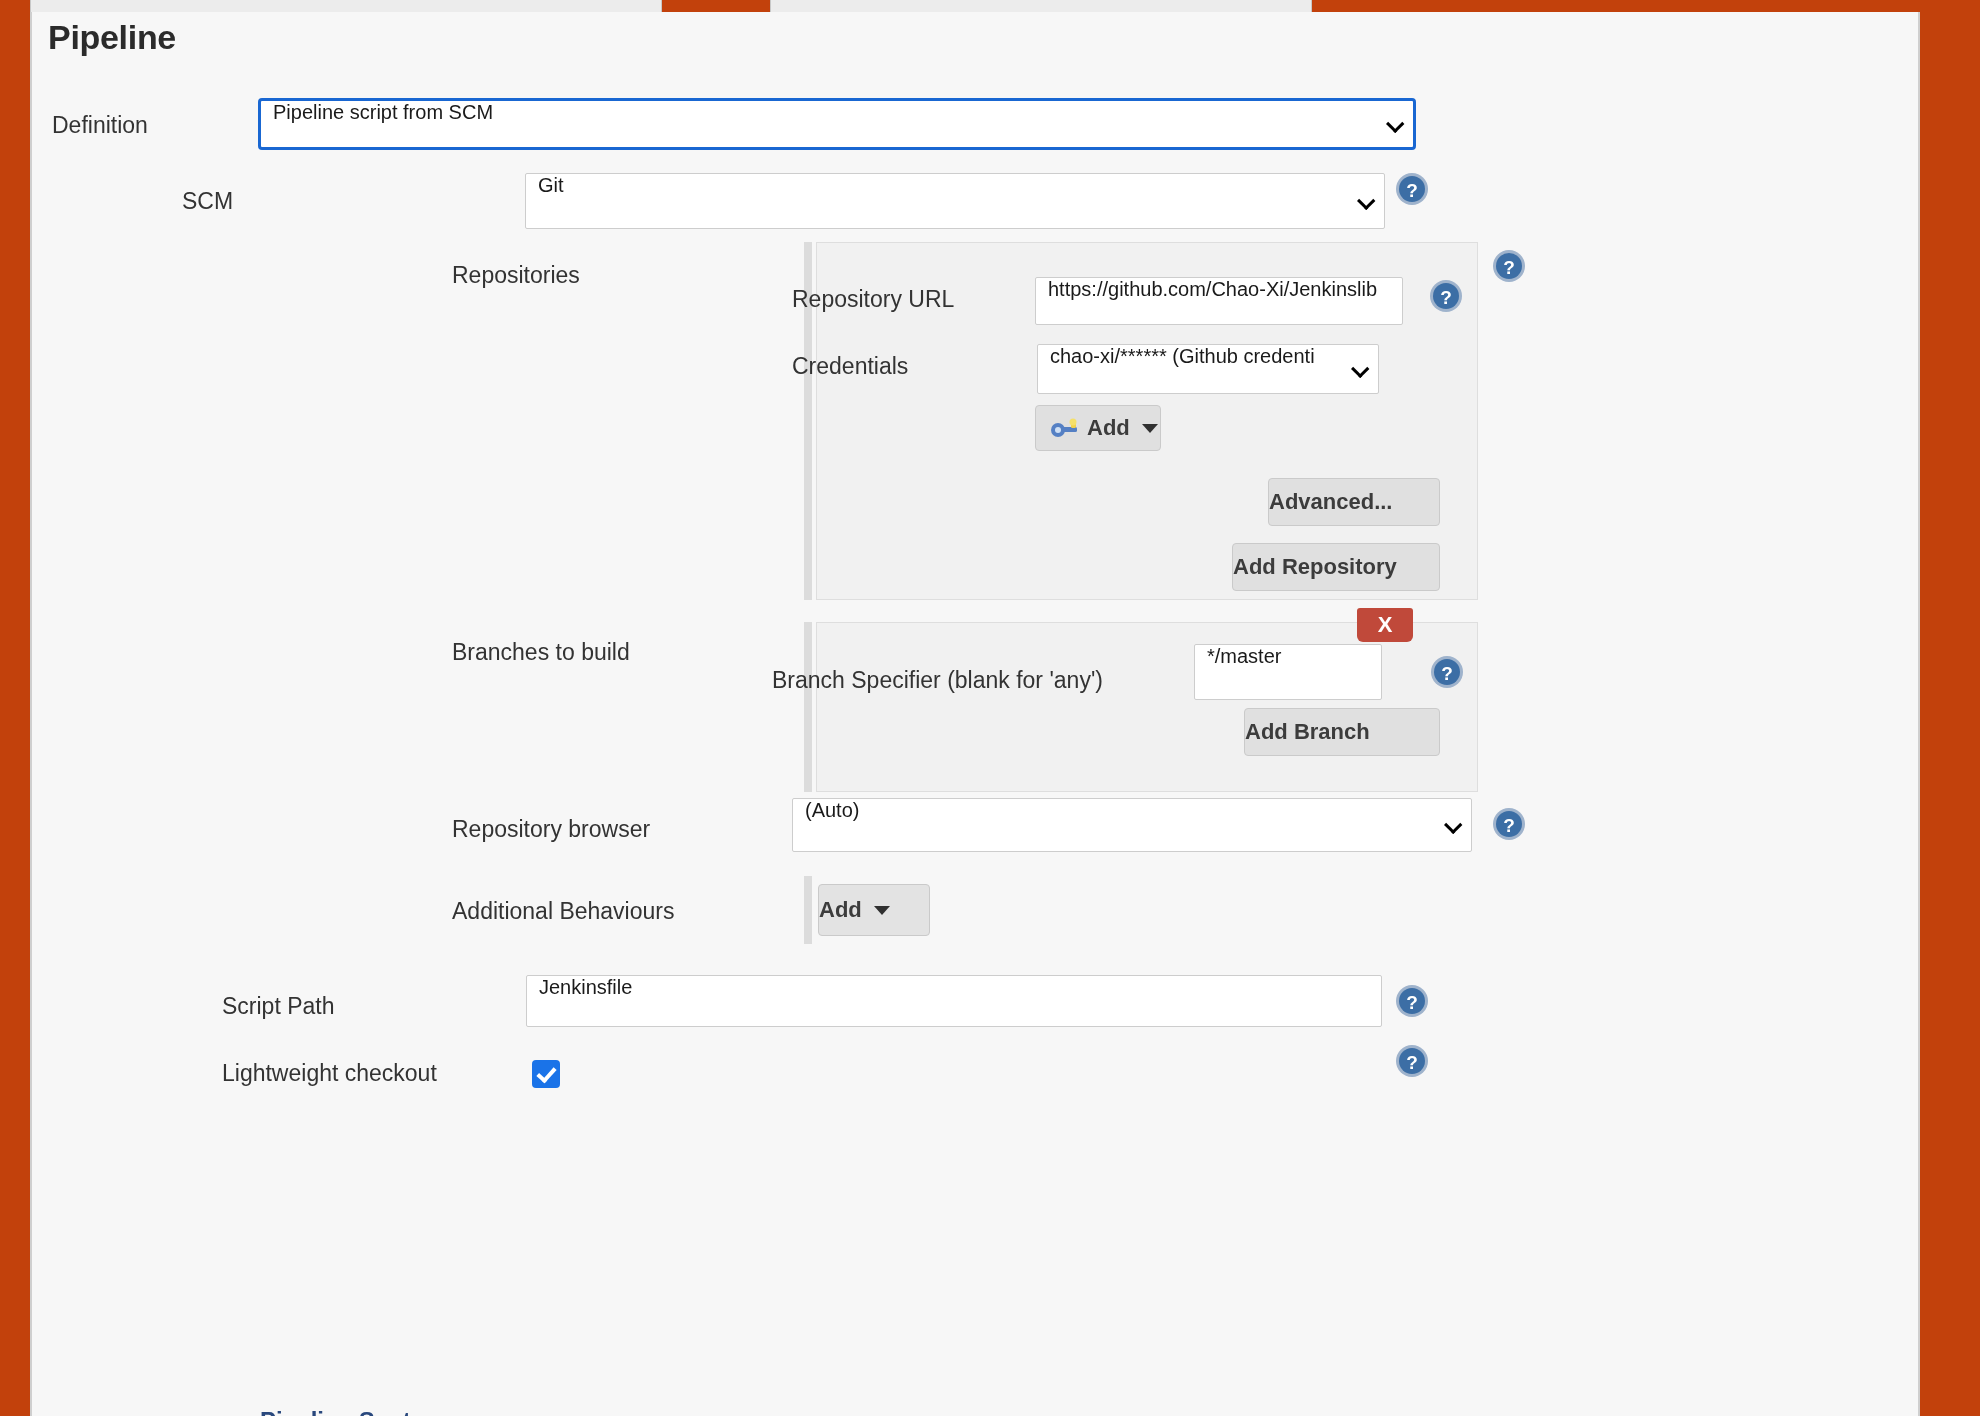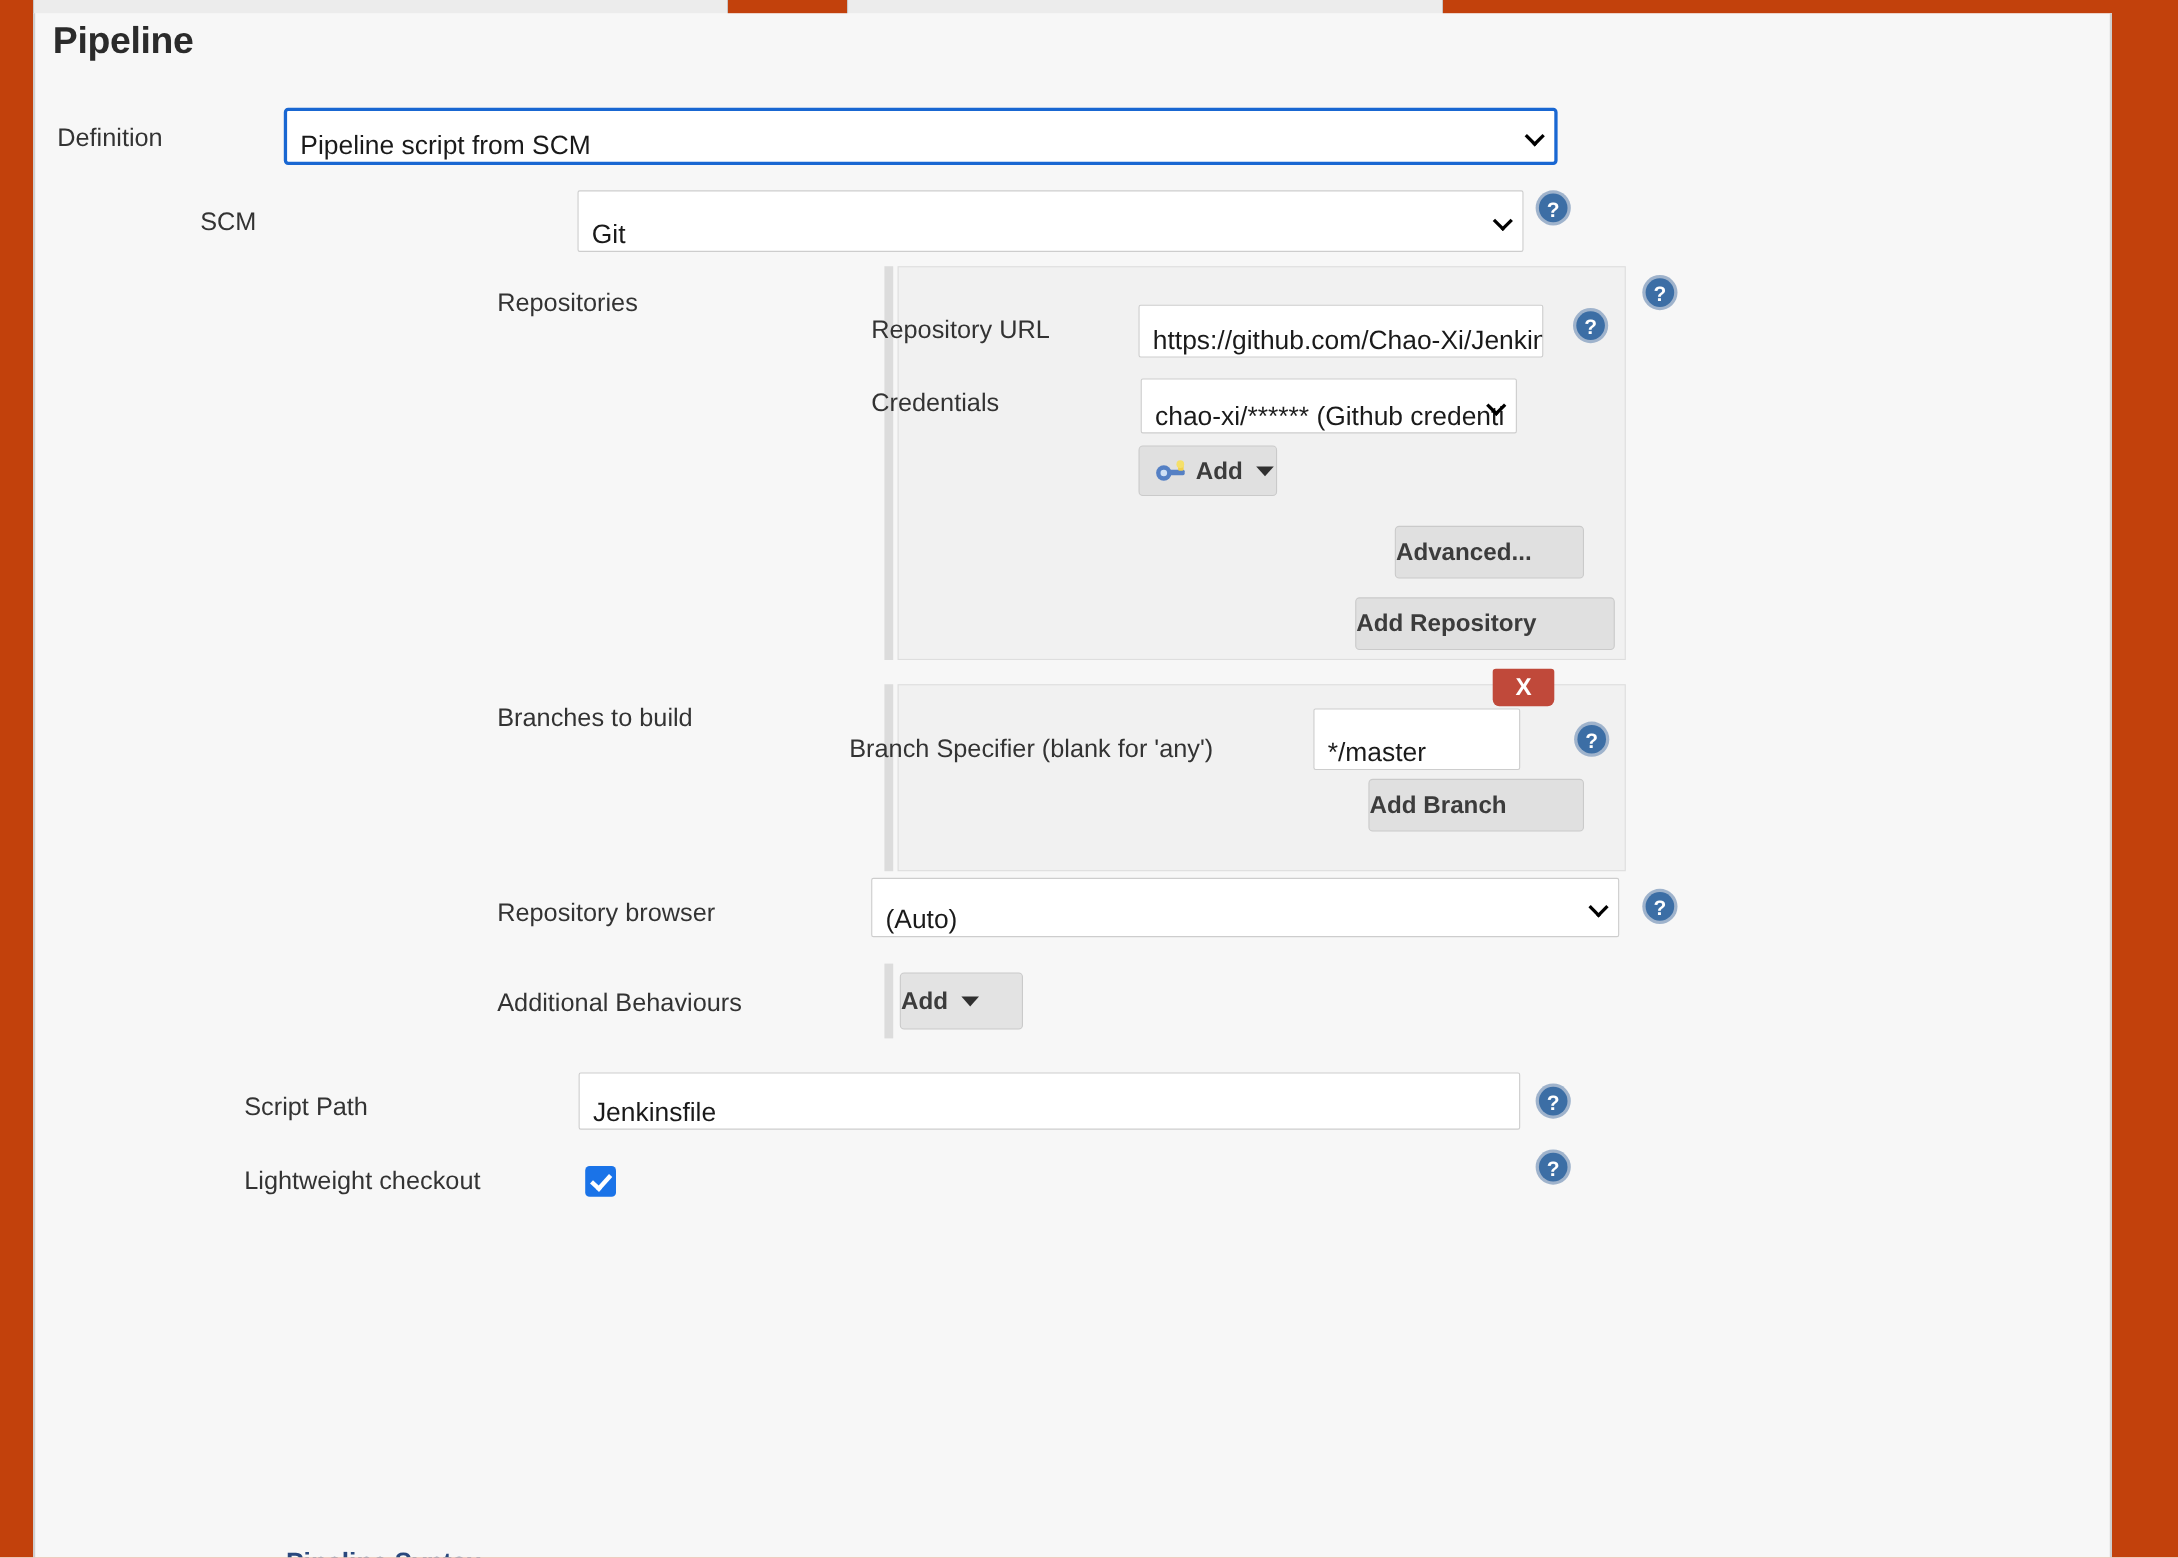--- a/index.html
+++ b/index.html
@@ -62,26 +62,26 @@
     color: #333333;
     text-align: left;
     white-space: nowrap;
   }
 
   
   .select, .textbox {
     position: absolute;
     box-sizing: border-box;
     background: #ffffff;
-    font-size: 24px;
+    font-size: 20px;
     color: #1a1a1a;
     font-family: "Liberation Sans", sans-serif;
     padding: 0 12px;
     display: flex;
-    align-items: flex-end;
+    align-items: flex-start;
     border: 1px solid #cdcdcd;
     border-radius: 2px;
   }
   .select {
     padding-right: 34px;
   }
   .select .chev {
     position: absolute;
     right: 11px;
     top: 50%;
@@ -267,21 +267,21 @@
         </svg>
       </span>
       <span>Add</span>
       <span class="caret"></span>
     </div>
 
     <div class="btn" style="left:1236px; top:466px; width:172px; height:48px;">
       <span>Advanced...</span>
     </div>
 
-    <div class="btn" style="left:1200px; top:531px; width:236px; height:48px;">
+    <div class="btn" style="left:1200px; top:531px; width:208px; height:48px;">
       <span>Add Repository</span>
     </div>
 
     <div class="label" style="left:420px; top:627px; width:260px;">Branches to build</div>
 
     <div class="panel-bar" style="left:772px; top:610px; height:170px;"></div>
     <div class="panel" style="left:784px; top:610px; width:662px; height:170px;"></div>
 
     <div class="x-badge" style="left:1325px; top:596px; width:56px; height:34px;">X</div>
 

